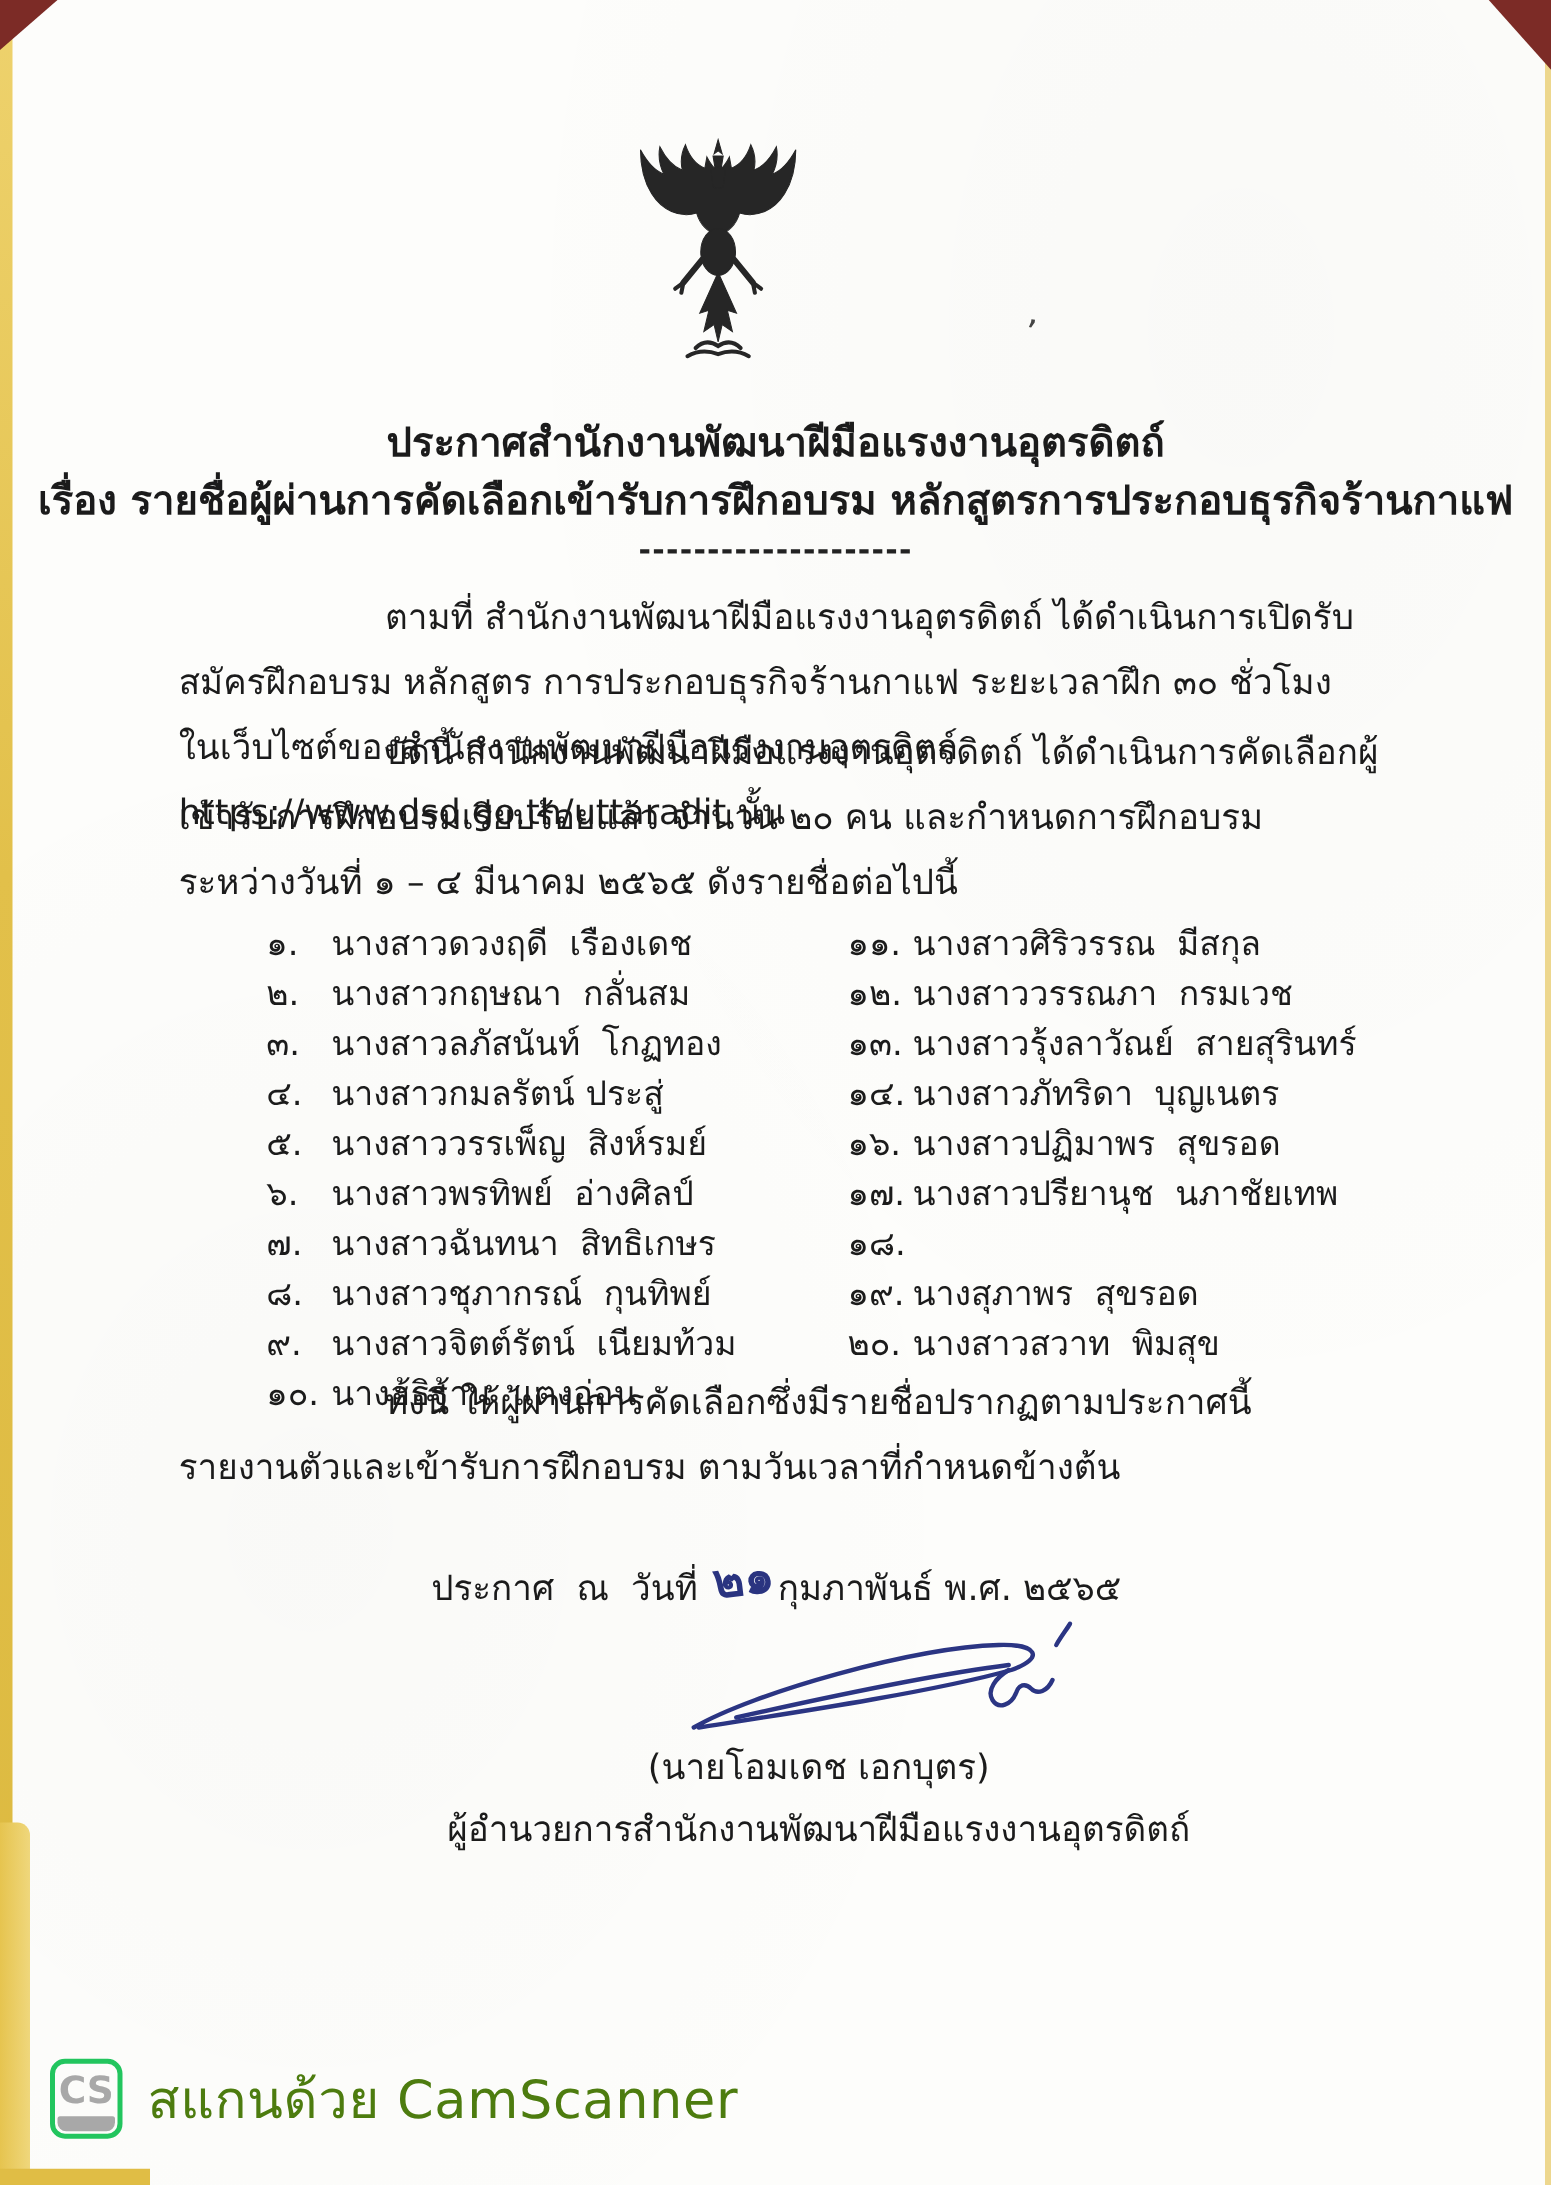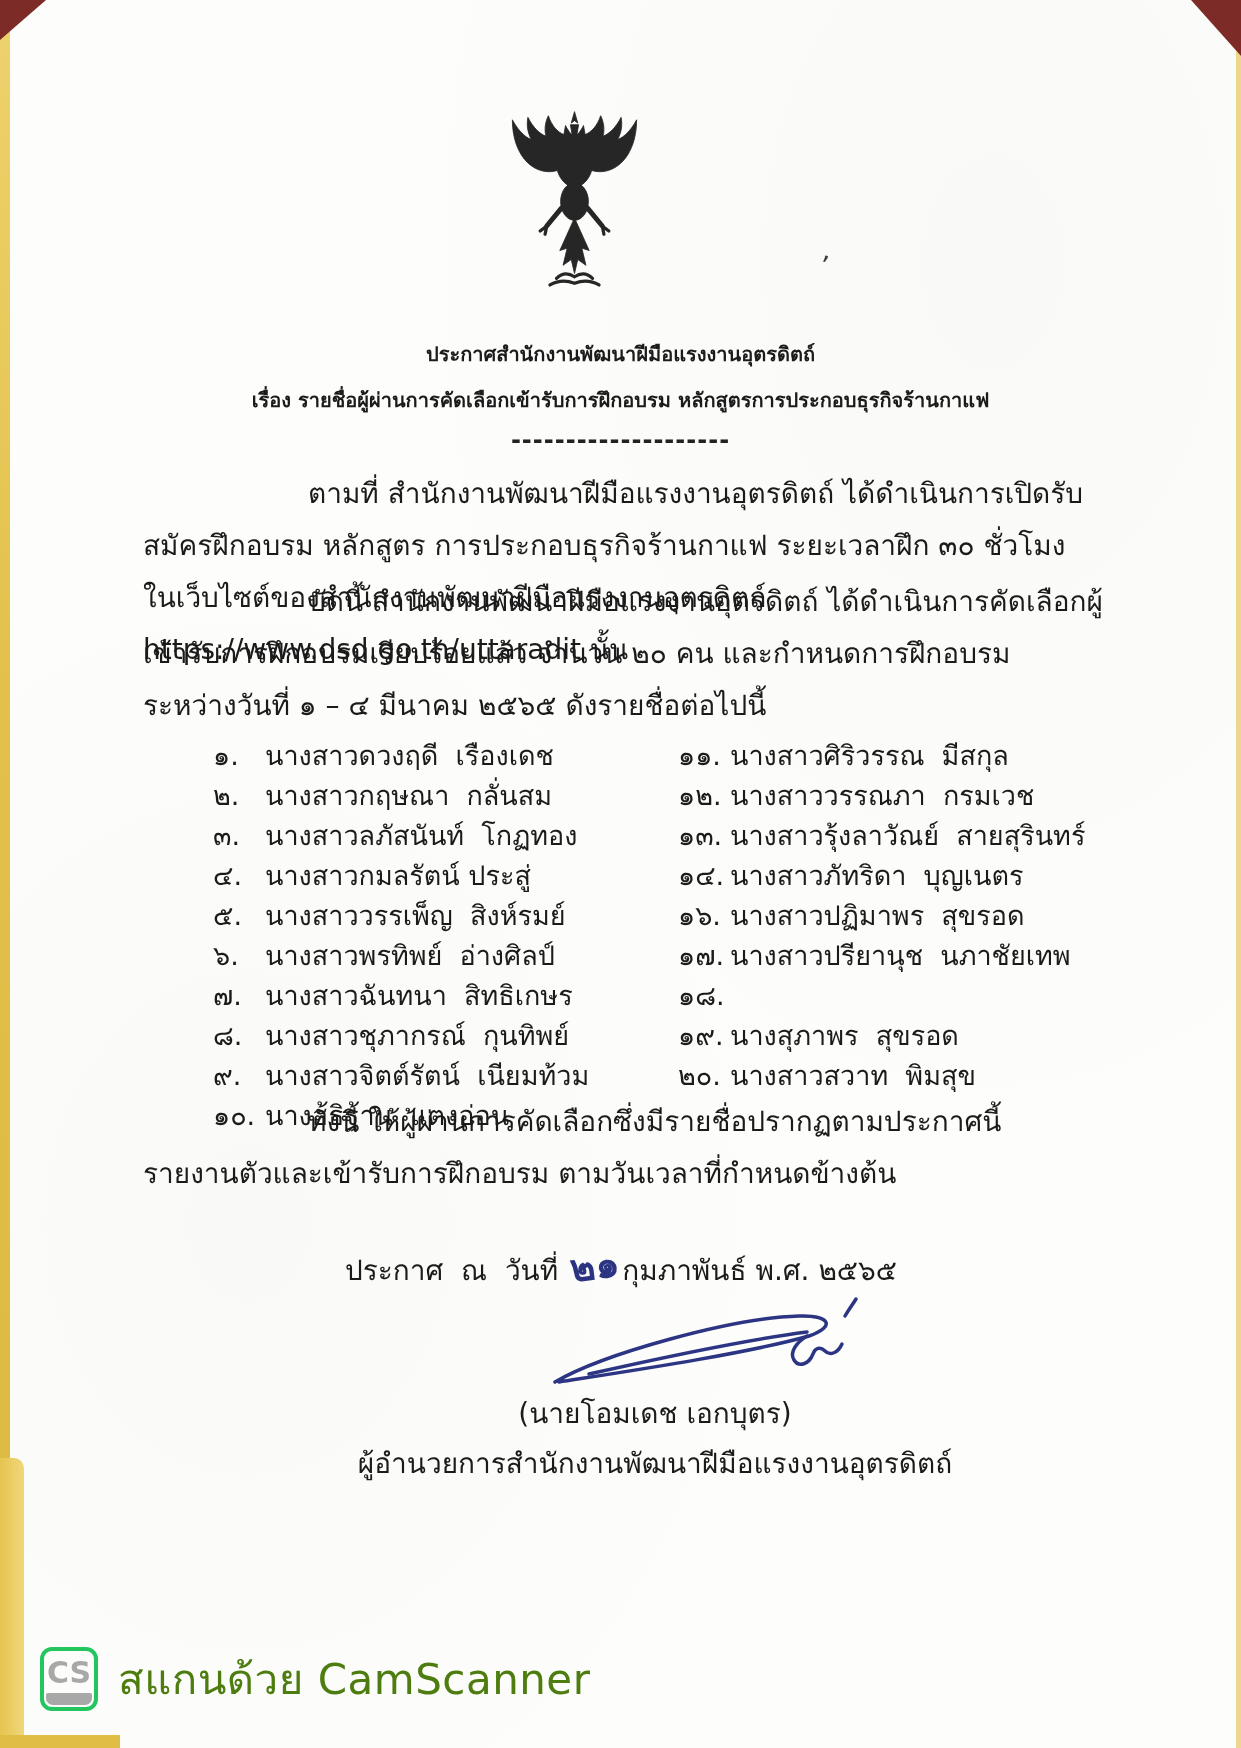--- a/index.html
+++ b/index.html
@@ -16,38 +16,38 @@
   
   .corner-tl{top:0;left:0;width:0;height:0;border-top:40px solid #7c2b26;border-right:46px solid transparent;}
   .corner-tr{top:0;right:0;width:0;height:0;border-top:56px solid #7c2b26;border-left:50px solid transparent;}
   .edge-left{top:0;left:0;width:10px;height:1748px;background:linear-gradient(180deg,#eed26d 0%,#e2c04a 40%,#dcb93f 100%);}
   .edge-left-bottom{bottom:0;left:0;width:24px;height:290px;background:linear-gradient(90deg,#e6c44f,#efd77c);border-top-right-radius:10px;}
   .edge-bottom{bottom:0;left:0;width:120px;height:13px;background:#e0bd45;}
   .edge-right{top:0;right:0;width:5px;height:1748px;background:#ead07a;opacity:.85;}
   
   .emblem{left:492px;top:110px;width:165px;height:188px;}
   
-  .title{left:0;width:1241px;text-align:center;font-weight:bold;font-size:20px;line-height:40px;}
+  .title{left:0;width:1241px;text-align:center;font-weight:bold;font-size:32px;line-height:40px;}
   .title1{top:334px;}
   .title2{top:380px;}
   .divider{top:426px;left:0;width:1241px;text-align:center;font-size:24px;letter-spacing:1px;font-weight:bold;color:#222;}
   
   .para{left:143px;width:962px;font-size:28px;line-height:52px;text-indent:165px;}
   .p1{top:468px;}
   .p2{top:576px;}
   .closing{top:1096px;}
   
   .col{top:736px;font-size:27px;}
   .col .row{display:flex;height:40px;line-height:40px;white-space:pre;}
   .col .no{min-width:52px;}
   .col .nm{}
   .names-left{left:213px;width:440px;}
   .names-right{left:678px;width:440px;}
   
-  .dateline{top:1248px;left:345px;display:flex;align-items:flex-end;font-size:28px;line-height:46px;white-space:pre;}
+  .dateline{top:1248px;left:345px;display:flex;align-items:center;font-size:28px;line-height:46px;white-space:pre;}
   .hand-day{font-size:38px;line-height:40px;color:#2a3480;font-weight:600;transform:rotate(-7deg);position:relative;top:-8px;margin:0 3px;}
   
   .sig-svg{left:545px;top:1296px;width:330px;height:100px;}
   .sig-name{top:1393px;left:355px;width:600px;text-align:center;font-size:28px;line-height:42px;}
   .sig-title{top:1443px;left:255px;width:800px;text-align:center;font-size:28px;line-height:42px;}
   .ink-mark{left:820px;top:250px;font-size:28px;color:#444;transform:rotate(8deg);}
   
   .watermark{left:40px;top:1646px;display:flex;align-items:center;gap:20px;}
   .cs-badge{width:58px;height:64px;border:4px solid #22c55e;border-radius:12px;position:relative;box-sizing:border-box;display:flex;justify-content:center;color:#a8a8a8;font-weight:bold;font-size:30px;padding-top:4px;}
   .cs-badge::after{content:"";position:absolute;left:2px;right:2px;bottom:2px;height:12px;background:#a8a8a8;border-radius:2px 2px 7px 7px;}

